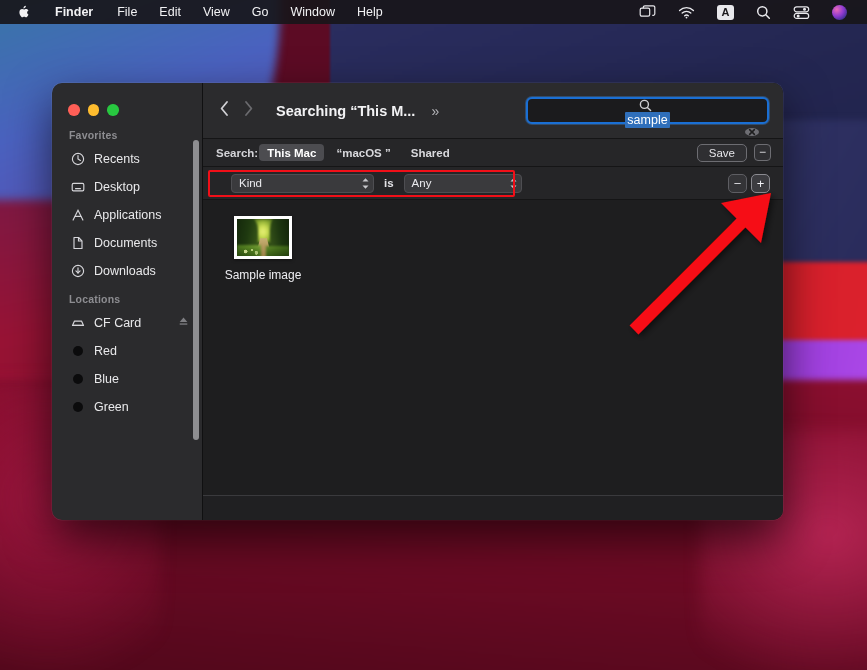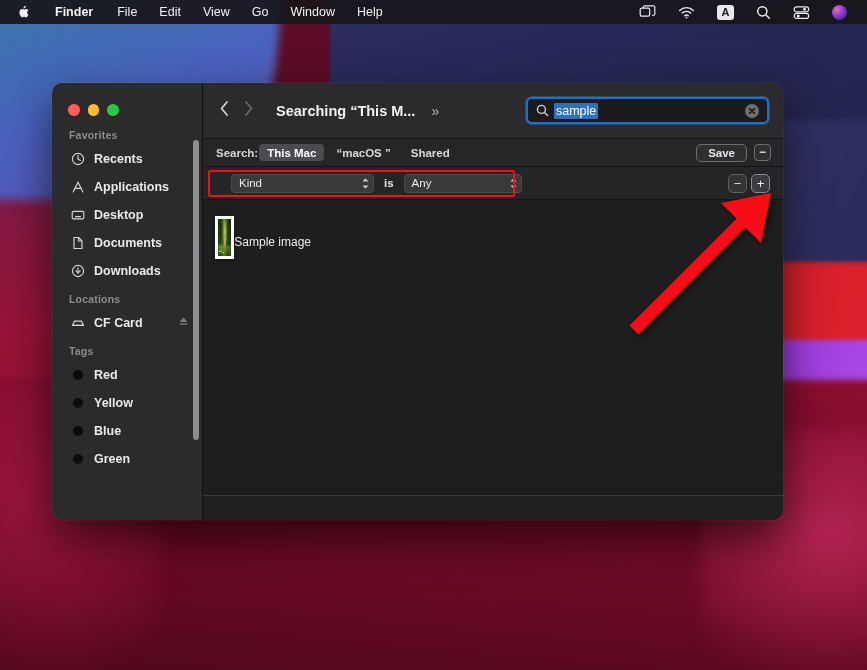--- a/index.html
+++ b/index.html
@@ -128,21 +128,21 @@
     padding: 8px 0 4px 17px; letter-spacing: .2px;
   }
   .sb-row {
     display: flex; align-items: center; height: 28px; padding-left: 17px;
     color: #e9e9eb; font-size: 12.5px; position: relative;
   }
   .sb-ico {
     width: 17px; flex: 0 0 17px; display: flex; align-items: center; justify-content: center;
     margin-right: 8px; color: #d6d6da;
   }
-  .sb-lbl { white-space: nowrap; font-weight: bold; }
+  .sb-lbl { white-space: nowrap; }
   .sb-dot { width: 10px; height: 10px; border-radius: 50%; background: #0b0b0c; }
   .eject { position: absolute; right: 13px; top: 50%; transform: translateY(-50%); color: #7e7e82; }
   #sb-scroll {
     position: absolute; right: 3px; top: 57px; width: 6px; height: 300px;
     background: #a0a0a3; border-radius: 3px; opacity: .85;
   }
 
   
   #content {
     flex: 1; height: 437px; background: #1e1e1f; position: relative;
@@ -164,20 +164,21 @@
   #overflow { margin-left: 16px; color: #b6b6ba; font-size: 14px; letter-spacing: -2px; }
   #searchwrap {
     margin-left: auto; position: relative; width: 243px; height: 27px;
   }
   #searchfield {
     width: 243px; height: 27px; border-radius: 6px;
     background: #1b1b1d;
     border: 2.5px solid #1a6fd4;
     display: flex; align-items: center; padding: 0 8px;
     box-shadow: 0 0 0 1px rgba(60,140,230,.35);
+    flex-direction: column;
   }
   .s-ico { color: #cfcfd3; display: flex; align-items: center; margin-right: 5px; }
   #searchtext {
     font-size: 12.5px; color: #ffffff; background: #2f6fbb; padding: 1px 2px;
     border-radius: 1px;
   }
   #clearbtn {
     margin-left: auto; width: 14px; height: 14px; border-radius: 50%;
     background: #6e6e73; display: flex; align-items: center; justify-content: center;
     color: #1e1e1f; font-size: 10px; font-weight: bold; line-height: 1;
@@ -188,21 +189,21 @@
     height: 29px; background: #262628;
     border-top: 0.5px solid #151516; border-bottom: 0.5px solid #151516;
     display: flex; align-items: center; padding: 0 12px 0 13px;
   }
   .scope-lbl { color: #d4d4d8; font-size: 11.5px; font-weight: bold; margin-right: 1px; }
   .scope-item {
     color: #d9d9dd; font-size: 11.5px; font-weight: bold;
     padding: 2.5px 8px; border-radius: 4px; margin-right: 4px; white-space: nowrap;
   }
   .scope-item.sel { background: #4c4c50; color: #ffffff; }
-  .scope-right { margin-left: auto; display: flex; gap: 7px; font-weight: bold; }
+  .scope-right { margin-left: auto; display: flex; gap: 7px; }
   #savebtn {
     color: #e4e4e8; font-size: 11.5px;
     border: 1px solid #6d6d72; border-radius: 5px; padding: 2px 11px;
     background: #2f2f32;
   }
   .pmbtn-sm {
     width: 17px; height: 17px; border: 1px solid #6d6d72; border-radius: 4px;
     background: #2f2f32; display: flex; align-items: center; justify-content: center;
     color: #dcdce0; font-size: 12px; line-height: 1;
   }
@@ -239,21 +240,21 @@
     background: #343437; display: flex; align-items: center; justify-content: center;
     color: #dcdce0; font-size: 13px; line-height: 1;
   }
   .pmbtn.hot { border-color: #8b8b91; background: #3c3c40; color: #f2f2f6; }
 
   
   #results {
     position: absolute; left: 0; top: 117px; right: 0; bottom: 25px;
     background: #1e1e1f; padding: 16px 0 0 12px;
   }
-  #fileitem { width: 96px; display: flex; flex-direction: row; align-items: center; }
+  #fileitem { width: 96px; display: flex; flex-direction: column; align-items: center; }
   #thumbframe {
     width: 58px; height: 43px; background: #ffffff; padding: 3px;
     box-shadow: 0 1px 3px rgba(0,0,0,.5);
   }
   #thumb {
     width: 100%; height: 100%; position: relative; overflow: hidden;
     background: #2e4a14;
   }
   .th { position: absolute; }
   .th-sky {
@@ -399,36 +400,36 @@
         <svg width="14" height="14" viewBox="0 0 14 14" fill="none" stroke="#d6d6da" stroke-width="1.15">
           <circle cx="7" cy="7" r="5.6"></circle>
             <path d="M7 3.6V7l2.4 1.5" stroke-linecap="round"></path>
         </svg>
       </span>
       <span class="sb-lbl">Recents</span>
     </div>
 
     <div class="sb-row">
       <span class="sb-ico">
+        <svg width="14" height="14" viewBox="0 0 14 14" fill="none" stroke="#d6d6da" stroke-width="1.15">
+          <rect x="1.2" y="3.4" width="11.6" height="7.4" rx="1.3"></rect>
+            <path d="M4.1 8.6h5.8"></path>
+        </svg>
+      </span>
+      <span class="sb-lbl">Desktop</span>
+    </div>
+
+    <div class="sb-row">
+      <span class="sb-ico">
         <svg width="14" height="14" viewBox="0 0 14 14" fill="none" stroke="#d6d6da" stroke-width="1.15" stroke-linecap="round">
           <path d="M2.1 12.1L7 2.2l4.9 9.9"></path>
             <path d="M4.1 8.3h5.8"></path>
         </svg>
       </span>
       <span class="sb-lbl">Applications</span>
-    </div>
-
-    <div class="sb-row">
-      <span class="sb-ico">
-        <svg width="14" height="14" viewBox="0 0 14 14" fill="none" stroke="#d6d6da" stroke-width="1.15">
-          <rect x="1.2" y="3.4" width="11.6" height="7.4" rx="1.3"></rect>
-            <path d="M4.1 8.6h5.8"></path>
-        </svg>
-      </span>
-      <span class="sb-lbl">Desktop</span>
     </div>
 
     <div class="sb-row">
       <span class="sb-ico">
         <svg width="14" height="14" viewBox="0 0 14 14" fill="none" stroke="#d6d6da" stroke-width="1.15">
           <path d="M3 1.5h4.6L11 5v7.5H3z" stroke-linejoin="round"></path>
             <path d="M7.5 1.6V5h3.4"></path>
         </svg>
       </span>
       <span class="sb-lbl">Documents</span>
@@ -456,33 +457,26 @@
       </span>
       <span class="sb-lbl">CF Card</span>
       <span class="eject">
         <svg width="11" height="11" viewBox="0 0 11 11" fill="#7e7e82">
           <path d="M5.5 1.6L9.3 6H1.7z"></path>
             <rect x="1.7" y="7.4" width="7.6" height="1.3"></rect>
         </svg>
       </span>
     </div>
 
-    <div class="sb-head">Tags</div>
 
     <div class="sb-row">
       <span class="sb-ico">
           <span class="sb-dot" style="background: rgb(11, 11, 12);"></span>
         </span>
       <span class="sb-lbl">Red</span>
-    </div>
-    <div class="sb-row">
-      <span class="sb-ico">
-          <span class="sb-dot" style="background: rgb(11, 11, 12);"></span>
-        </span>
-      <span class="sb-lbl">Yellow</span>
     </div>
     <div class="sb-row">
       <span class="sb-ico">
           <span class="sb-dot" style="background: rgb(11, 11, 12);"></span>
         </span>
       <span class="sb-lbl">Blue</span>
     </div>
     <div class="sb-row">
       <span class="sb-ico">
           <span class="sb-dot" style="background: rgb(11, 11, 12);"></span>

